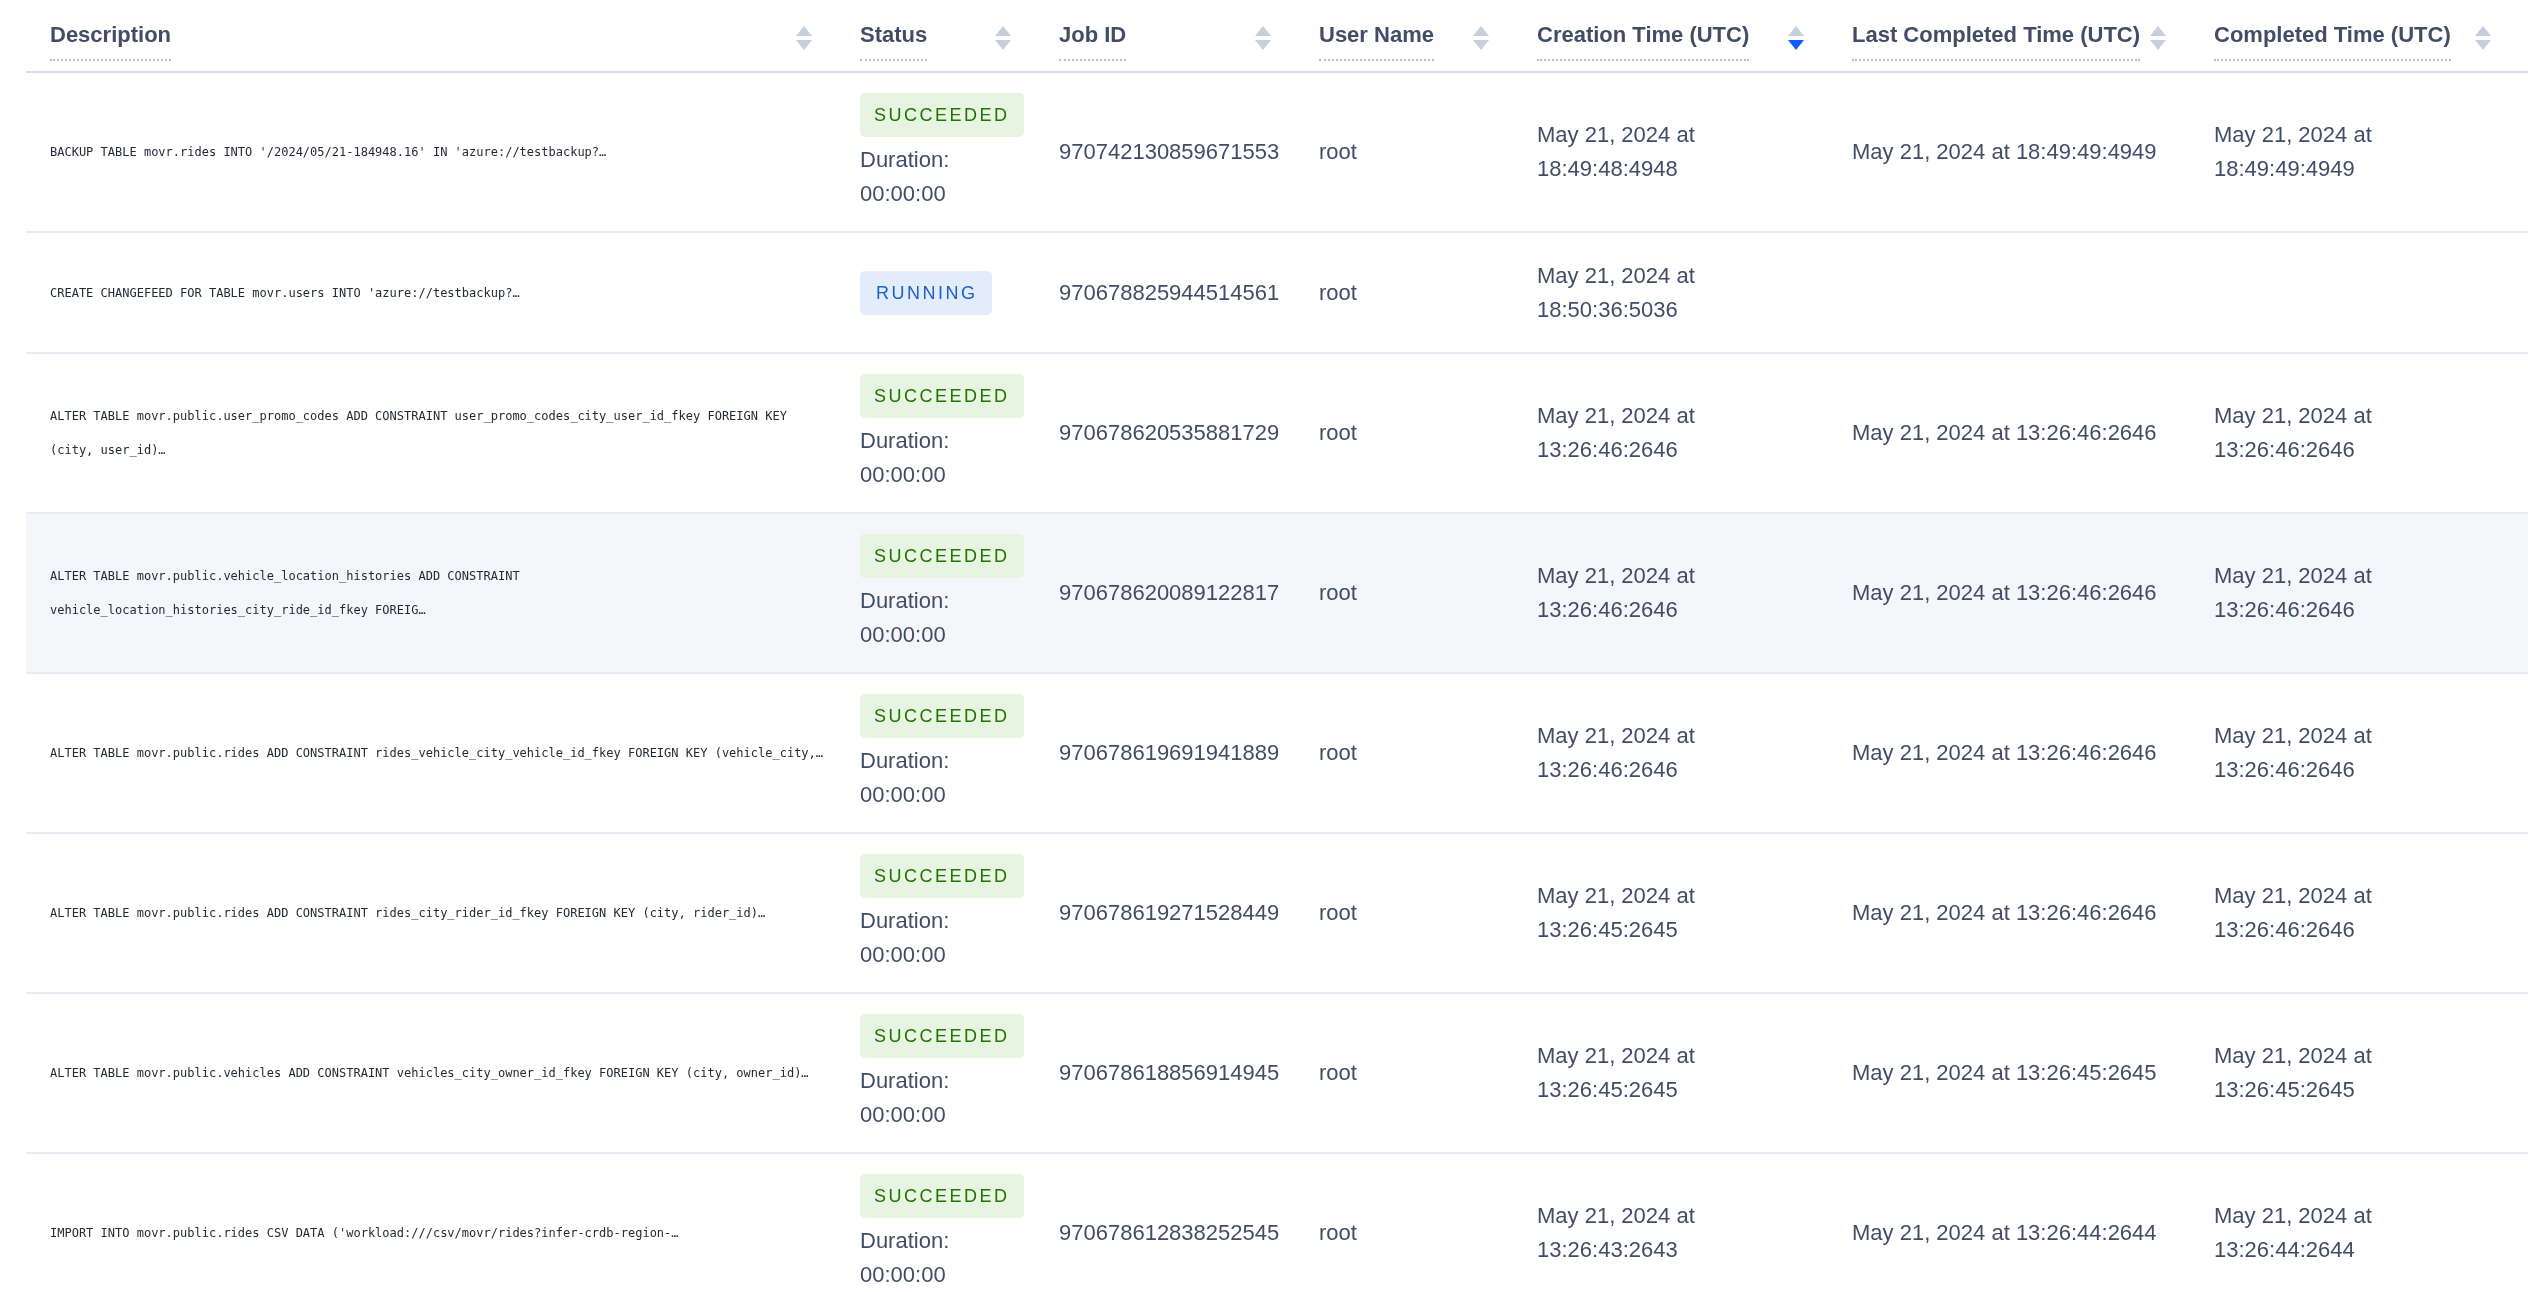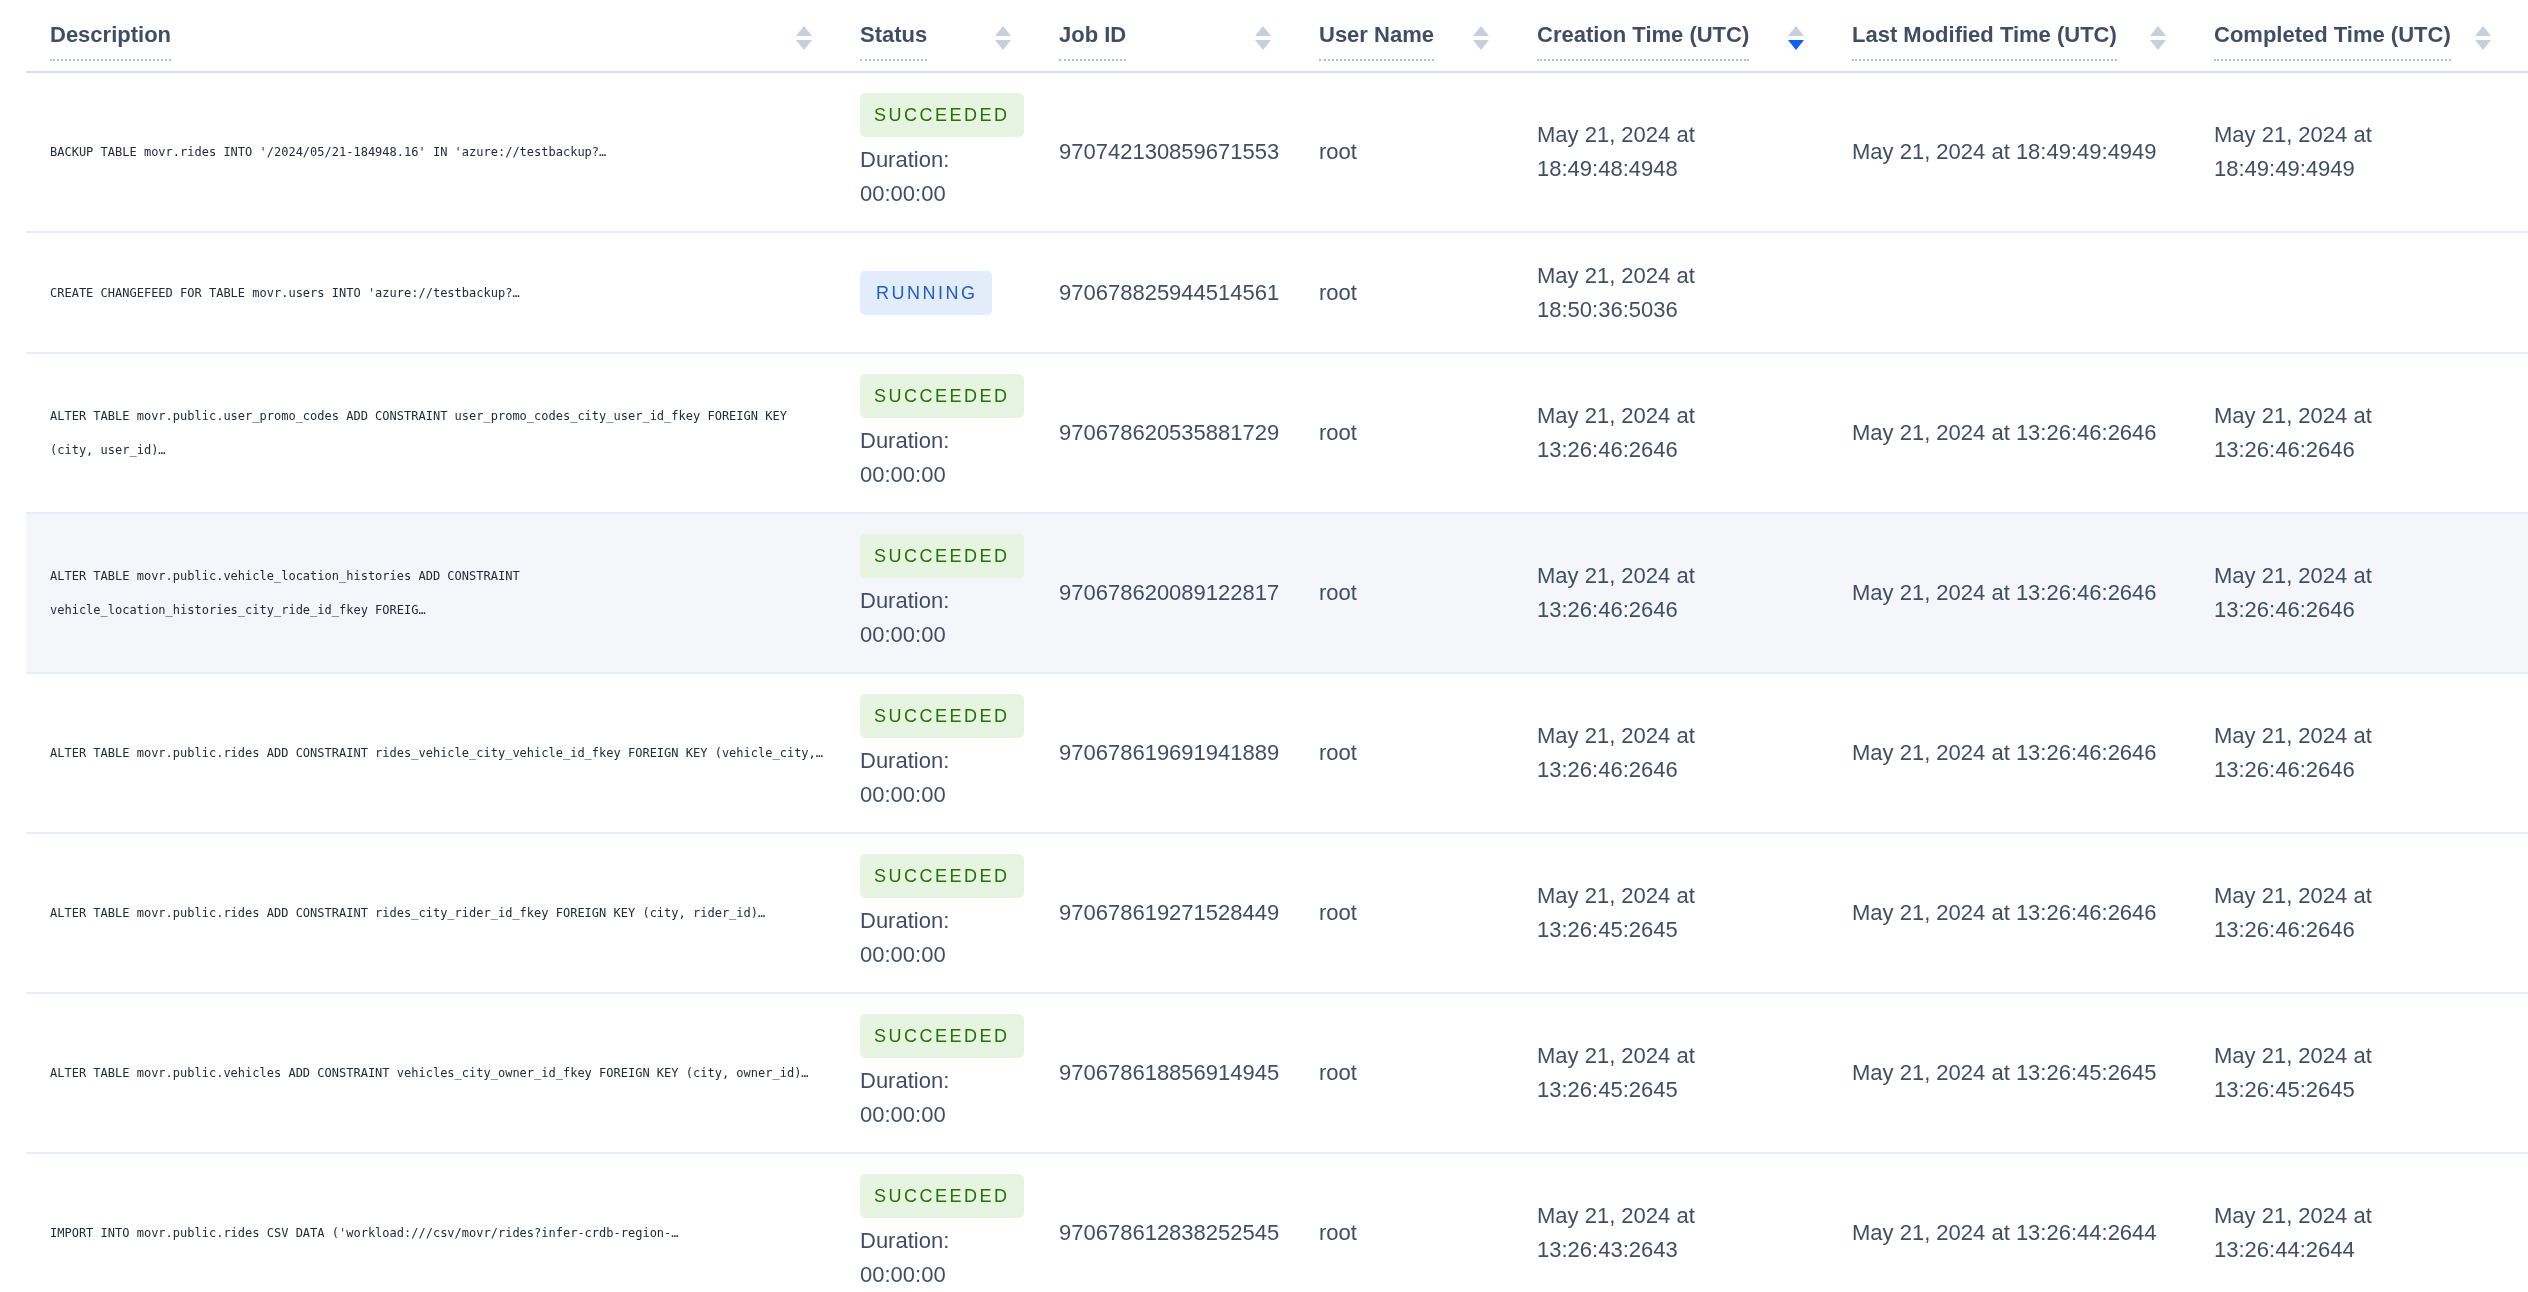--- a/index.html
+++ b/index.html
@@ -113,21 +113,21 @@
 
   <div class="th">
     <span class="th-label">Creation Time (UTC)</span>
     <span class="sort">
       <span class="caret-up"></span>
       <span class="caret-down" style="border-top-color: rgb(11, 93, 255);"></span>
     </span>
   </div>
 
   <div class="th">
-    <span class="th-label">Last Modified Time (UTC)</span>
+    <span class="th-label">Last Completed Time (UTC)</span>
     <span class="sort">
       <span class="caret-up"></span>
       <span class="caret-down"></span>
     </span>
   </div>
 
   <div class="th">
     <span class="th-label">Completed Time (UTC)</span>
     <span class="sort">
       <span class="caret-up"></span>

